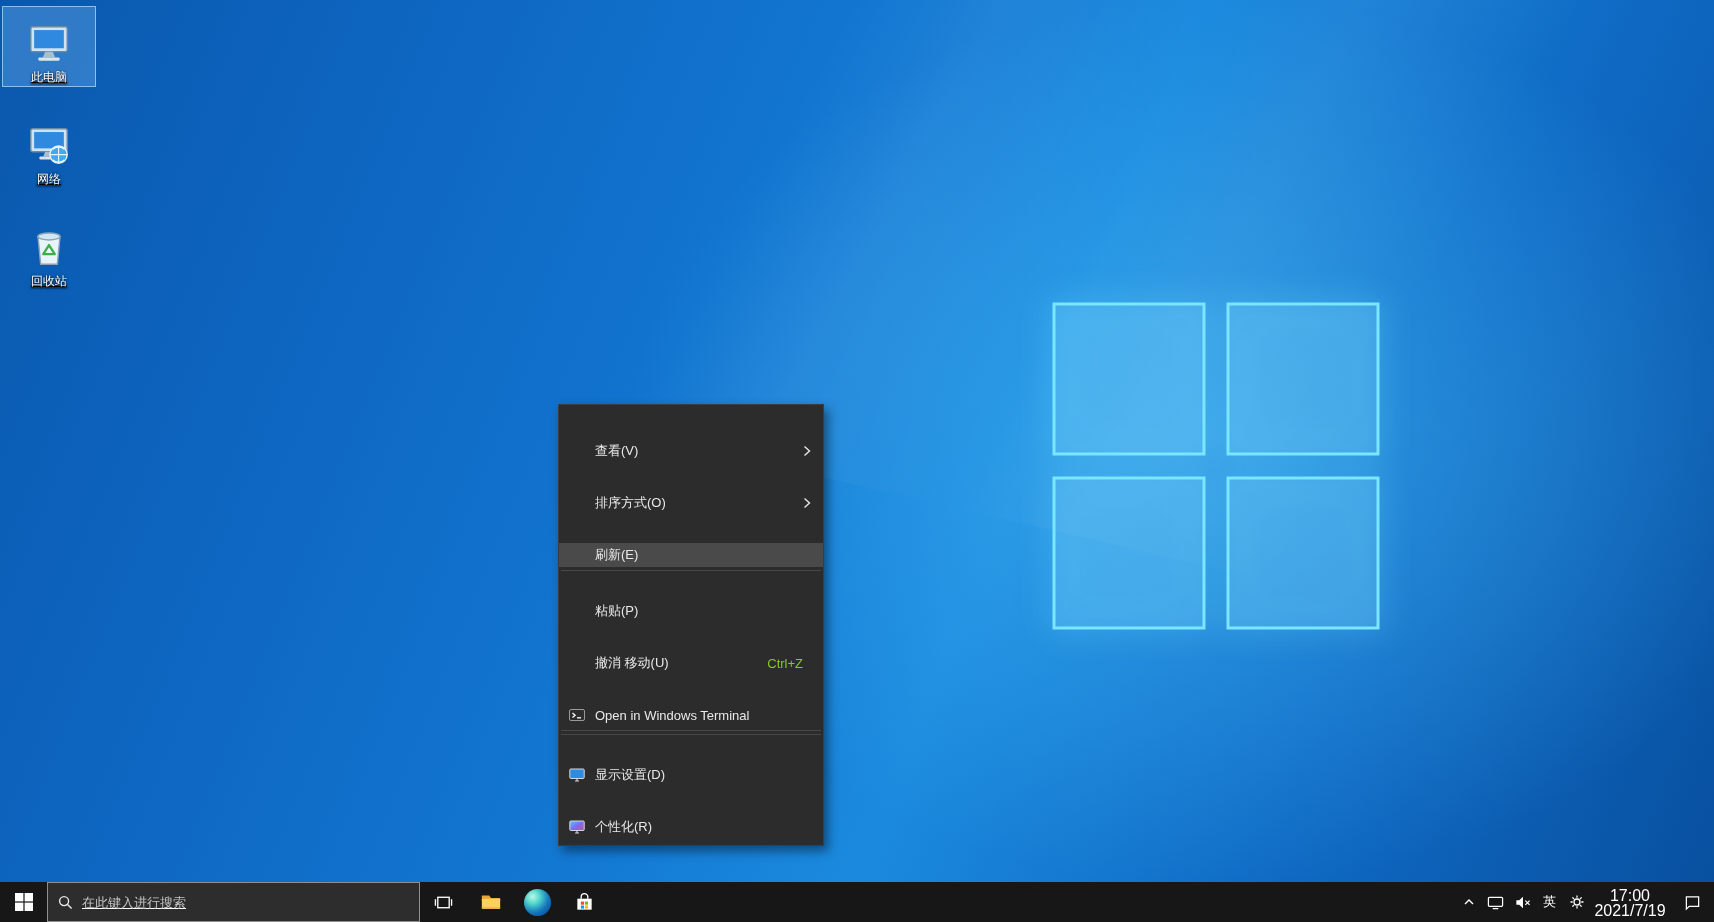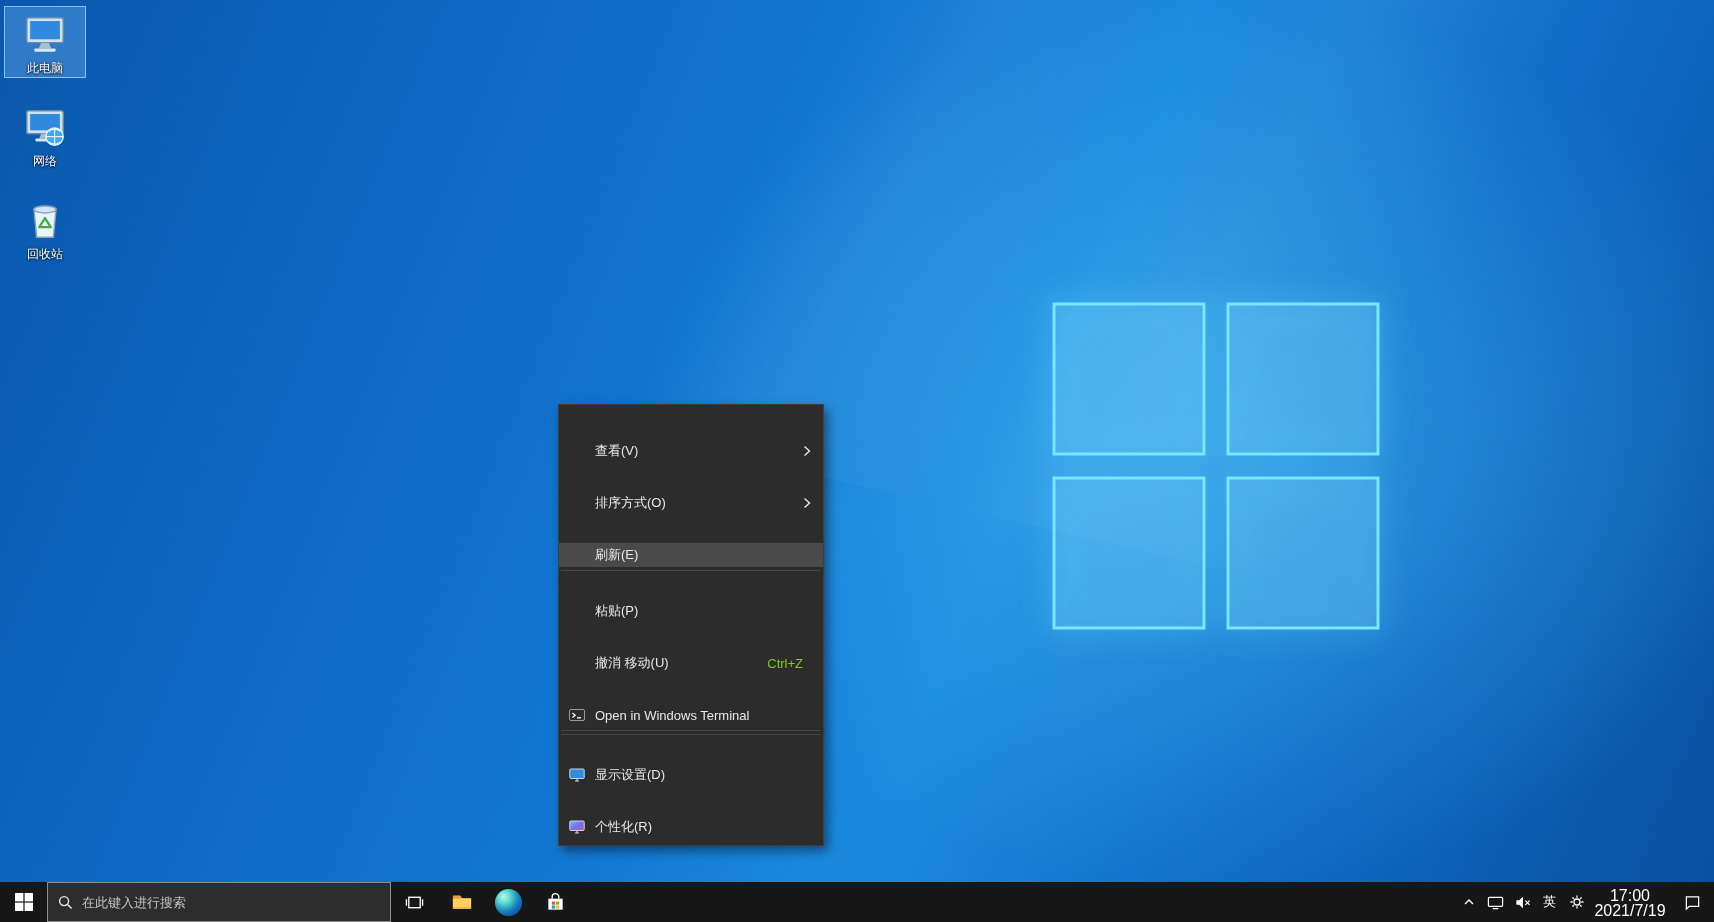--- a/index.html
+++ b/index.html
@@ -20,23 +20,24 @@
     pointer-events:none;
   }
   .win-logo {
     position:absolute; left:1052px; top:302px; width:330px; height:330px;
     filter:drop-shadow(0 0 16px rgba(110,220,255,0.85));
   }
 
   
   .icon-col { position:absolute; left:2px; top:6px; width:86px; }
   .d-icon {
-    width:82px; margin:0 auto 21px auto; padding:3px 2px 2px 2px;
+    width:94px; margin:0 auto 21px auto; padding:12px 2px 2px 2px;
     display:flex; flex-direction:column; align-items:center;
     border:1px solid transparent;
+    text-decoration:underline;
   }
   .d-icon.selected {
     background:rgba(110,175,240,0.38);
     border:1px solid rgba(170,215,255,0.75);
   }
   .d-icon .glyph { width:48px; height:48px; display:flex; align-items:center; justify-content:center; }
   .d-icon .caption {
     margin-top:3px; color:#fff; font-size:12px; line-height:14px; text-align:center;
     text-shadow:0 1px 2px rgba(0,0,0,0.85), 0 0 3px rgba(0,0,0,0.6);
     max-width:78px;
@@ -66,22 +67,22 @@
   .mi-arrow { margin-left:auto; display:flex; align-items:center; }
   .menu-sep { height:1px; background:#474747; margin:3px 2px; }
 
   
   .taskbar {
     position:absolute; left:0; bottom:0; width:1714px; height:40px;
     background:#171717; display:flex; align-items:stretch; color:#fff;
   }
   .tb-btn { width:47px; display:flex; align-items:center; justify-content:center; cursor:default; }
   .search-box {
-    width:344px; height:40px; display:flex; align-items:center; gap:9px;
-    background:#2d2d2d; border:1px solid #8f8f8f; padding:0 10px;
+    width:373px; height:40px; display:flex; align-items:center; gap:9px;
+    background:#2d2d2d; border:1px solid #8f8f8f; padding:0 10px;text-decoration:underline;
   }
   .search-box input {
     flex:1; background:transparent; border:none; outline:none;
     color:#d6d6d6; font-size:13px; font-family:"Liberation Sans", sans-serif;
   }
   .search-box input::placeholder { color:#c3c3c3; opacity:1; }
   .tb-spacer { flex:1; }
   .tray { display:flex; align-items:center; }
   .tray-icon { width:27px; height:40px; display:flex; align-items:center; justify-content:center; cursor:default; }
   .ime { font-size:13px; }

